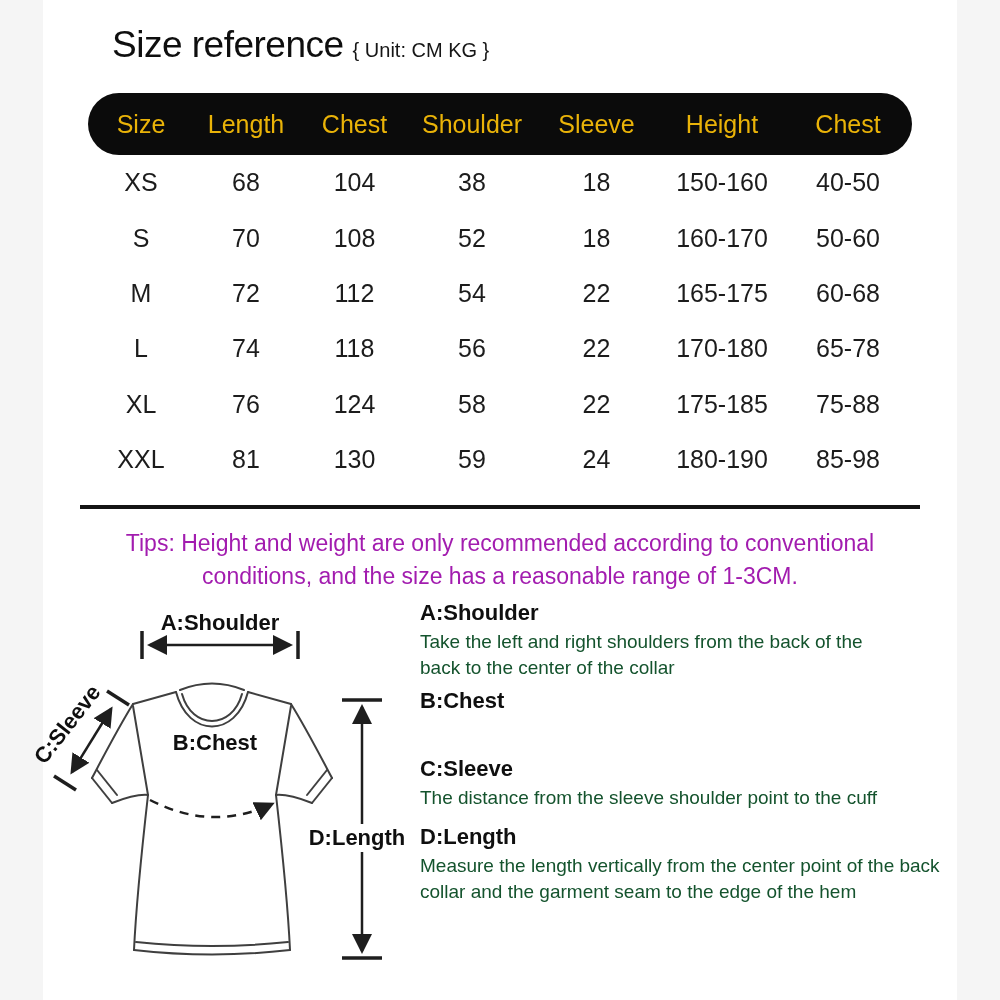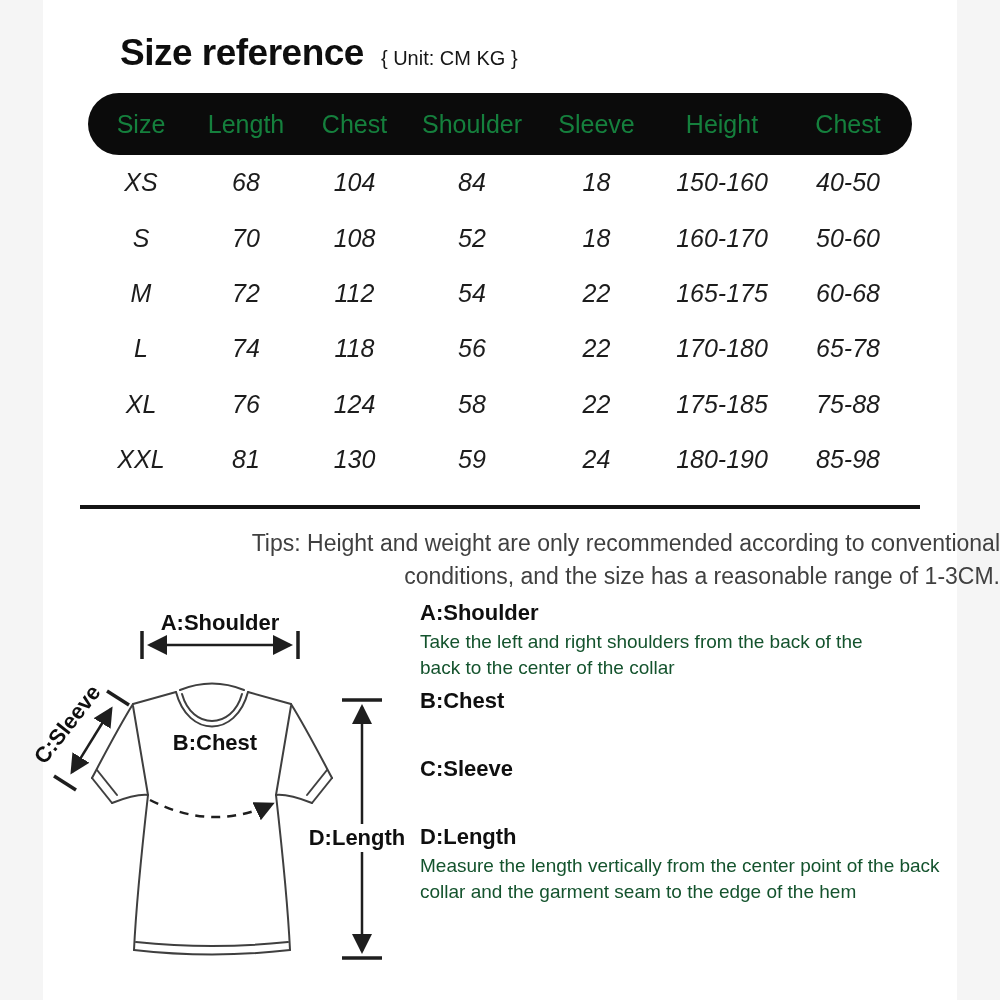--- a/index.html
+++ b/index.html
@@ -3,35 +3,35 @@
 <meta charset="utf-8">
 <style>
   html,body{margin:0;padding:0;background:#fff;}
   .canvas{position:relative;width:1000px;height:1000px;background:#ffffff;overflow:hidden;
           font-family:"Liberation Sans",sans-serif;color:#1a1a1a;}
   .band{position:absolute;top:0;bottom:0;width:43px;background:#f5f5f5;}
   .band.left{left:0;}
   .band.right{right:0;}
 
   .title-row{position:absolute;left:108px;top:20px;display:flex;align-items:baseline;}
-  .title{margin:12px;font-size:37px;font-weight:bold;letter-spacing:-0.5px;color:#0e0e0e;}
+  .title{margin:4px;font-size:37px;font-weight:normal;letter-spacing:-0.5px;color:#0e0e0e;}
   .unit{margin-left:5px;font-size:20px;color:#161616;}
 
   .thead{position:absolute;left:88px;top:93px;width:824px;height:62px;background:#0b0b0b;
          border-radius:31px;display:grid;grid-template-columns:106px 104px 113px 122px 127px 124px 128px;
          align-items:center;}
-  .th{color:#15803d;font-size:25px;text-align:center;}
-  .tbody{position:absolute;left:88px;top:155px;width:824px;font-style:italic;}
+  .th{color:#eab308;font-size:25px;text-align:center;}
+  .tbody{position:absolute;left:88px;top:155px;width:824px;}
   .tr{display:grid;grid-template-columns:106px 104px 113px 122px 127px 124px 128px;height:55.4px;align-items:center;}
   .td{font-size:25px;text-align:center;color:#1c1c1c;}
 
   .divider{position:absolute;left:80px;top:505px;width:840px;height:4px;background:#141414;}
 
-  .tips{position:absolute;left:0;top:527px;width:1000px;text-align:right;
-        font-size:23px;line-height:33px;color:#404040;}
+  .tips{position:absolute;left:0;top:527px;width:1000px;text-align:center;
+        font-size:23px;line-height:33px;color:#a21caf;}
 
   .diagram{position:absolute;left:30px;top:598px;width:380px;height:395px;}
   .diagram text{font-family:"Liberation Sans",sans-serif;fill:#0f0f0f;}
   .lbl{font-weight:bold;font-size:22px;}
   .shirt{stroke:#3f3f3f;stroke-width:2;fill:none;stroke-linecap:round;stroke-linejoin:round;}
   .arrow{stroke:#1e1e1e;stroke-width:2.5;fill:none;}
   .tick{stroke:#1e1e1e;stroke-width:3.5;fill:none;}
 
   .defs-col{position:absolute;left:420px;top:0;width:565px;height:1000px;}
   .def{position:absolute;left:0;}
@@ -65,21 +65,21 @@
     <span class="th">Sleeve</span>
     <span class="th">Height</span>
     <span class="th">Chest</span>
   </div>
 
   <div class="tbody">
     <div class="tr">
       <span class="td">XS</span>
       <span class="td">68</span>
       <span class="td">104</span>
-      <span class="td">84</span>
+      <span class="td">38</span>
       <span class="td">18</span>
       <span class="td">150-160</span>
       <span class="td">40-50</span>
     </div>
     <div class="tr">
       <span class="td">S</span>
       <span class="td">70</span>
       <span class="td">108</span>
       <span class="td">52</span>
       <span class="td">18</span>
@@ -189,19 +189,20 @@
   <div class="defs-col">
     <div class="def">
       <h3>A:Shoulder</h3>
       <p>Take the left and right shoulders from the back of the back to the center of the collar</p>
     </div>
     <div class="def">
       <h3>B:Chest</h3>
     </div>
     <div class="def">
       <h3>C:Sleeve</h3>
+      <p>The distance from the sleeve shoulder point to the cuff</p>
     </div>
     <div class="def">
       <h3>D:Length</h3>
       <p>Measure the length vertically from the center point of the back collar and the garment seam to the edge of the hem</p>
     </div>
   </div>
 </div>
 
 </body></html>

